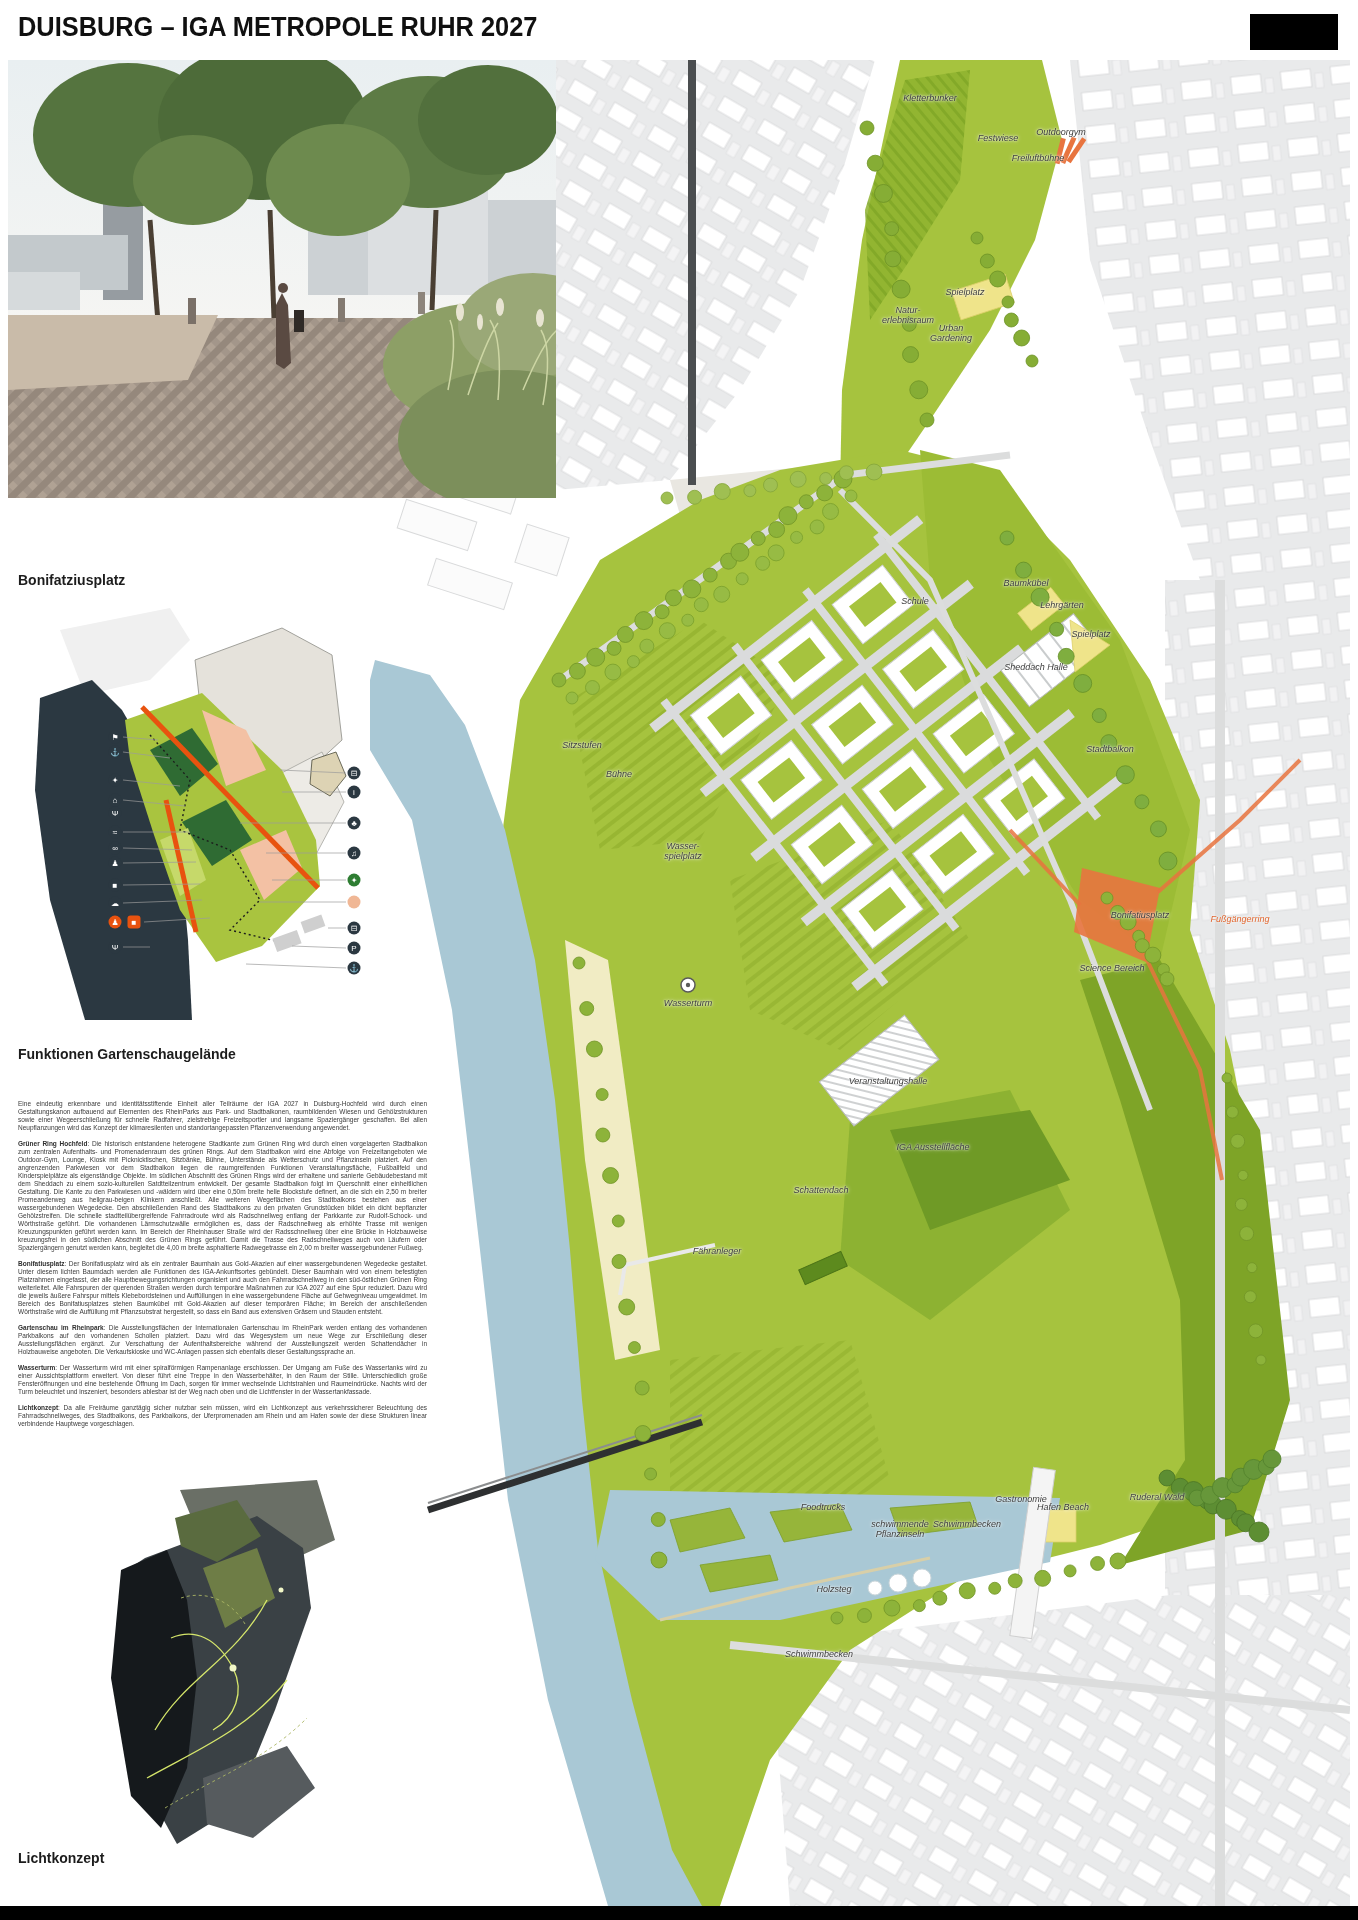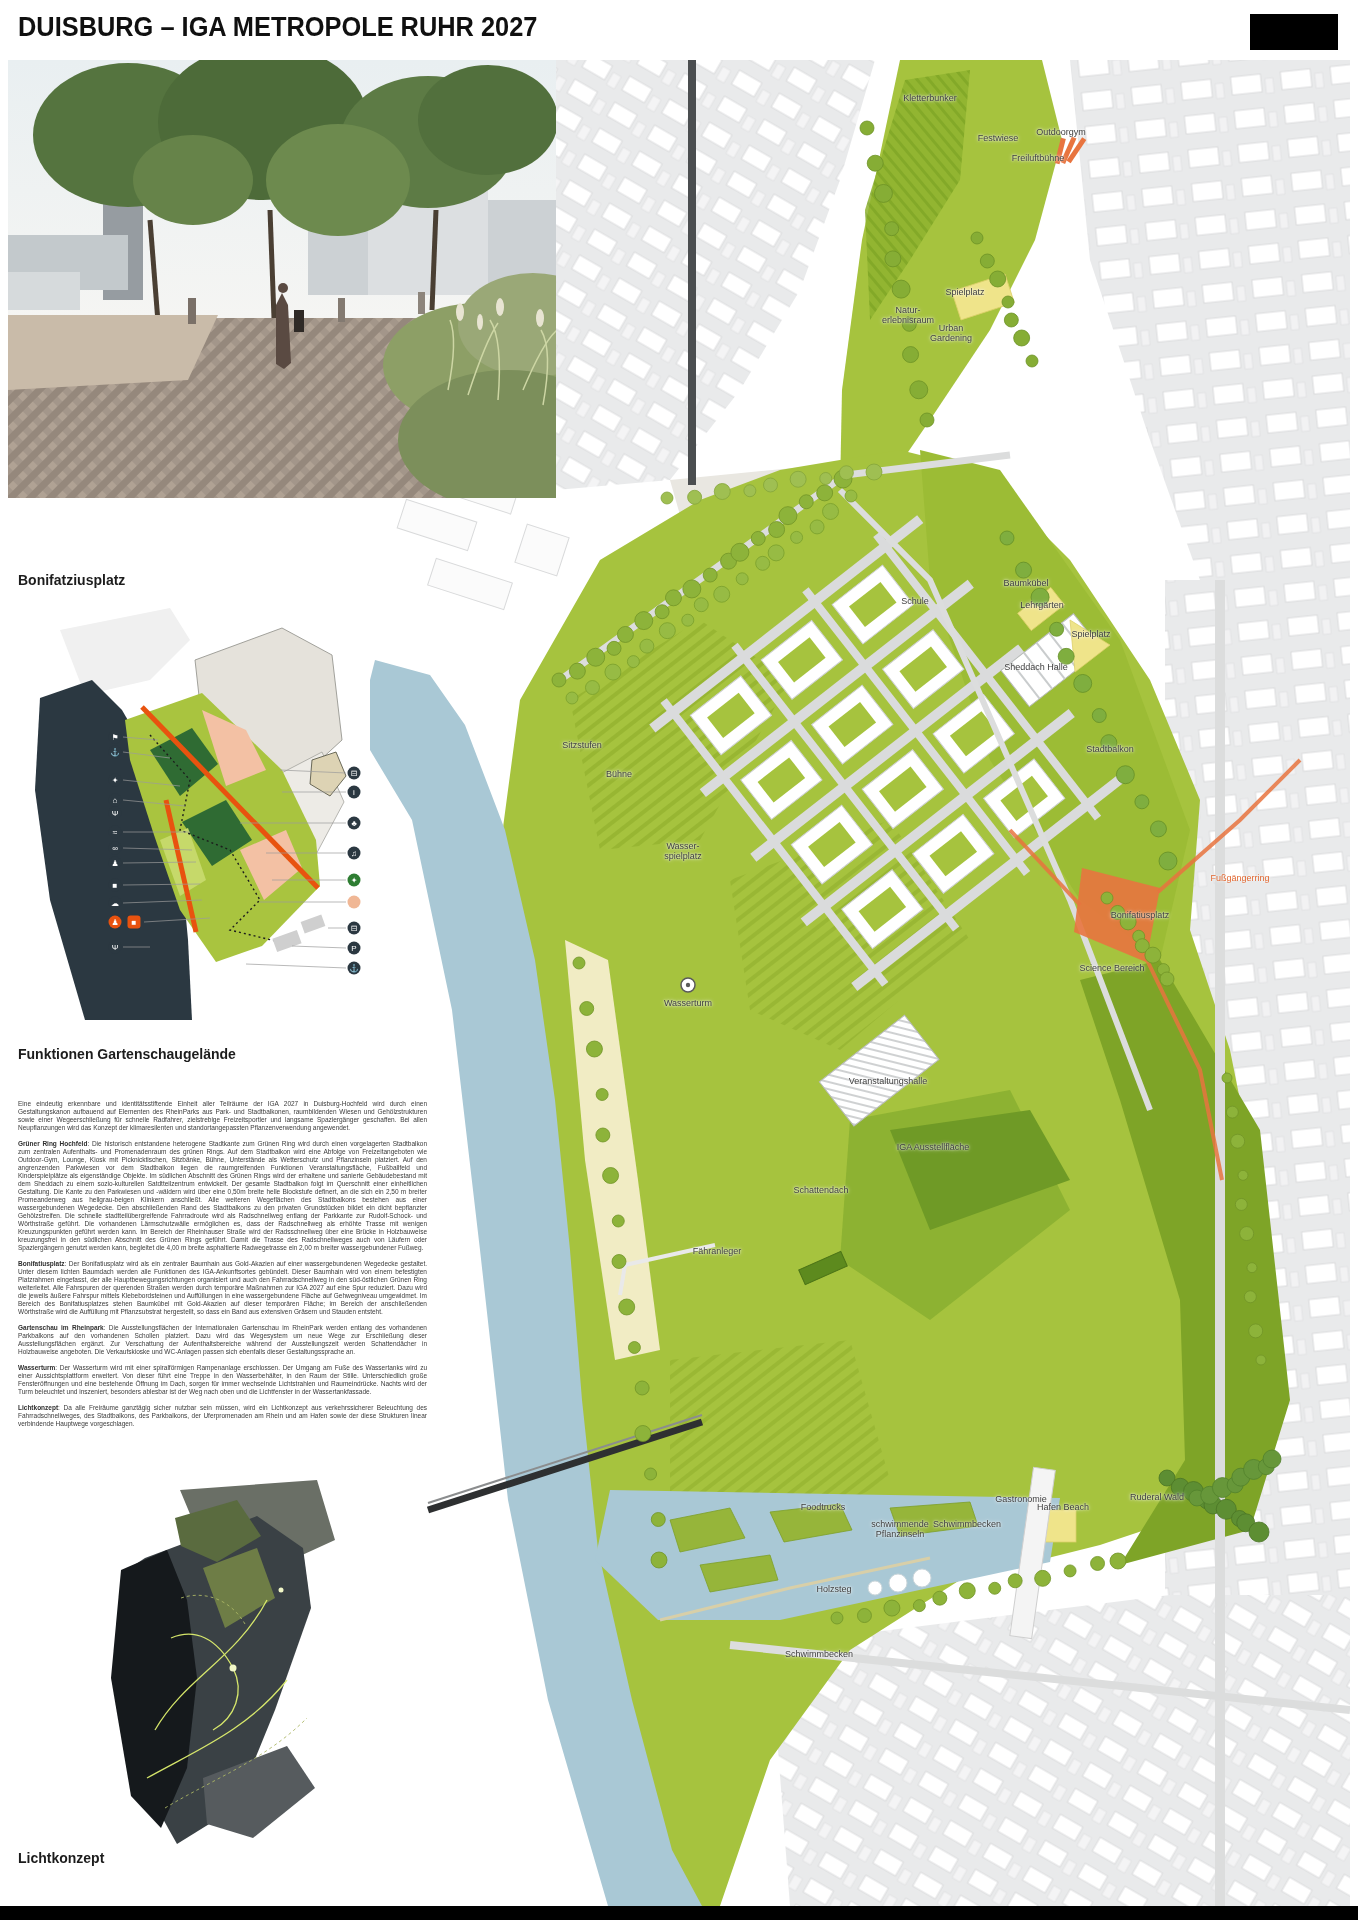--- a/index.html
+++ b/index.html
@@ -9,22 +9,22 @@
   .title{left:18px;top:12px;font-size:27px;font-weight:700;color:#101010;
          transform:scaleX(.94);transform-origin:0 50%;letter-spacing:0;white-space:nowrap;}
   .entrybox{left:1250px;top:14px;width:88px;height:36px;background:#000;}
   .caption{left:18px;font-size:14px;font-weight:700;color:#1c1c1c;}
   .article{left:18px;top:1100px;width:409px;font-size:6.5px;line-height:8px;
            text-align:justify;color:#3a3a3a;}
   .article .para{margin:0 0 8px 0;}
   .article b{color:#2f2f2f;}
   .map-label{position:absolute;transform:translate(-50%,-50%);font-size:9px;line-height:10px;
              color:#3d3d3d;text-align:center;white-space:pre-line;
-             text-shadow:0 0 2px rgba(255,255,255,.95),0 0 4px rgba(255,255,255,.8);}
-  .map-label.orange{color:#e0662f;font-weight:400;}
+             text-shadow:0 0 2px rgba(255,255,255,.95),0 0 4px rgba(255,255,255,.8);font-style:italic;}
+  .map-label.orange{color:#e0662f;font-weight:400;margin-top:41px;}
   .lg-ic{position:absolute;width:13px;height:13px;border-radius:50%;color:#fff;
          font-size:8px;line-height:13px;text-align:center;transform:translate(-50%,-50%);}
   .lg-ic.sq{border-radius:3px;}
   .botbar{left:0;top:1906px;width:1358px;height:14px;background:#000;}
 </style>
 </head>
 <body>
 
 <div class="board">
 
@@ -343,21 +343,21 @@
         <div class="map-label" style="left: 628px; top: 78px;">Festwiese</div>
         <div class="map-label" style="left: 691px; top: 72px;">Outdoorgym</div>
         <div class="map-label" style="left: 668px; top: 98px;">Freiluftbühne</div>
         <div class="map-label" style="left: 595px; top: 232px;">Spielplatz</div>
         <div class="map-label" style="left: 538px; top: 255px;">Natur-
 erlebnisraum</div>
         <div class="map-label" style="left: 581px; top: 273px;">Urban
 Gardening</div>
         <div class="map-label" style="left: 656px; top: 523px;">Baumkübel</div>
         <div class="map-label" style="left: 545px; top: 541px;">Schule</div>
-        <div class="map-label" style="left: 672px; top: 545px;">Lehrgärten</div>
+        <div class="map-label" style="left: 692px; top: 545px;">Lehrgärten</div>
         <div class="map-label" style="left: 721px; top: 574px;">Spielplatz</div>
         <div class="map-label" style="left: 666px; top: 607px;">Sheddach Halle</div>
         <div class="map-label" style="left: 740px; top: 689px;">Stadtbalkon</div>
         <div class="map-label" style="left: 212px; top: 685px;">Sitzstufen</div>
         <div class="map-label" style="left: 218px; top: 714px; margin-left: 31px;">Bühne</div>
         <div class="map-label" style="left: 313px; top: 791px;">Wasser-
 spielplatz</div>
         <div class="map-label orange" style="left: 870px; top: 818px;">Fußgängerring</div>
         <div class="map-label" style="left: 770px; top: 855px;">Bonifatiusplatz</div>
         <div class="map-label" style="left: 742px; top: 908px;">Science Bereich</div>

